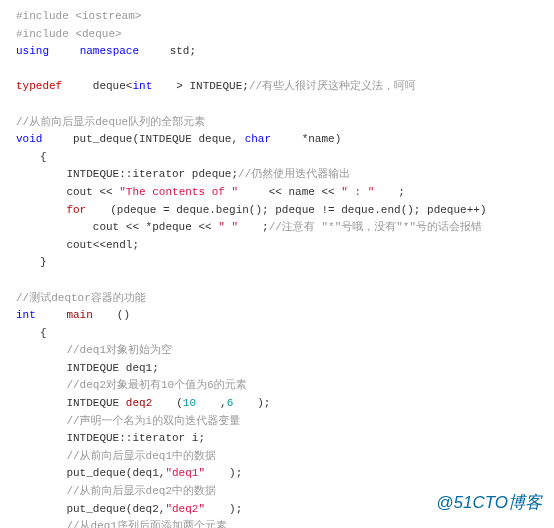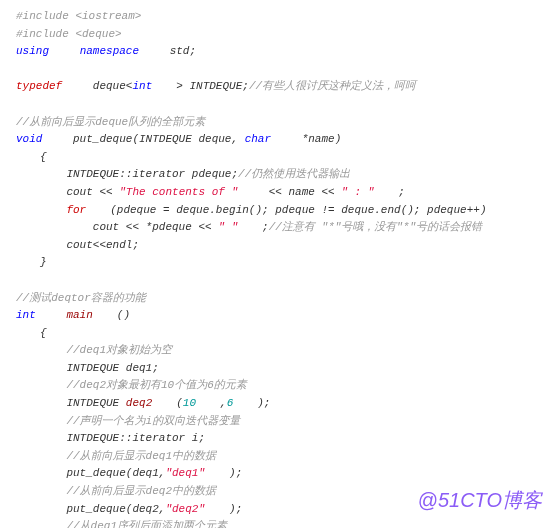--- a/index.html
+++ b/index.html
@@ -12,36 +12,36 @@
     color: #333;
     width: 554px;
     box-sizing: border-box;
     position: relative;
   }
   pre {
     margin: 0;
     white-space: pre;
     font-family: inherit;
   }
-  .line { display: block; min-height: 1.6em; font-style: italic; }
+  .line { display: block; min-height: 1.6em; }
   .kw-preproc { color: #999; }
   .kw-blue { color: #0000ff; }
   .kw-red { color: #cc0000; }
   .kw-str { color: #d14; }
   .kw-comment { color: #999; }
   .kw-num { color: #009999; }
   .kw-func { color: #990000; }
   .plain { color: #333; margin-left: 24px; }
   .watermark {
     position: fixed;
     right: 12px;
     bottom: 12px;
     font-family: Arial, sans-serif;
-    font-size: 20px;
-    color: #8b5cf6;
+    font-size: 17px;
+    color: #0369a1;
     font-style: italic;
   }
 </style>
 </head>
 <body>
 
 <pre id="code-root"><span class="line"><span class="kw-preproc">#include &lt;iostream&gt;</span></span><span class="line"><span class="kw-preproc">#include &lt;deque&gt;</span></span><span class="line"><span class="kw-blue">using</span><span class="plain"> </span><span class="kw-blue">namespace</span><span class="plain"> std;</span></span><span class="line">&nbsp;</span><span class="line"><span class="kw-red">typedef</span><span class="plain"> deque&lt;</span><span class="kw-blue">int</span><span class="plain">&gt; INTDEQUE;</span><span class="kw-comment">//有些人很讨厌这种定义法，呵呵</span></span><span class="line">&nbsp;</span><span class="line"><span class="kw-comment">//从前向后显示deque队列的全部元素</span></span><span class="line"><span class="kw-blue">void</span><span class="plain"> put_deque(INTDEQUE deque, </span><span class="kw-blue">char</span><span class="plain"> *name)</span></span><span class="line"><span class="plain">{</span></span><span class="line"><span class="plain">    INTDEQUE::iterator pdeque;</span><span class="kw-comment">//仍然使用迭代器输出</span></span><span class="line"><span class="plain">    cout &lt;&lt; </span><span class="kw-str">"The contents of "</span><span class="plain"> &lt;&lt; name &lt;&lt; </span><span class="kw-str">" : "</span><span class="plain">;</span></span><span class="line"><span class="plain">    </span><span class="kw-red">for</span><span class="plain">(pdeque = deque.begin(); pdeque != deque.end(); pdeque++)</span></span><span class="line"><span class="plain">        cout &lt;&lt; *pdeque &lt;&lt; </span><span class="kw-str">" "</span><span class="plain">;</span><span class="kw-comment">//注意有 "*"号哦，没有"*"号的话会报错</span></span><span class="line"><span class="plain">    cout&lt;&lt;endl;</span></span><span class="line"><span class="plain">}</span></span><span class="line">&nbsp;</span><span class="line"><span class="kw-comment">//测试deqtor容器的功能</span></span><span class="line"><span class="kw-blue">int</span><span class="plain"> </span><span class="kw-func">main</span><span class="plain">()</span></span><span class="line"><span class="plain">{</span></span><span class="line"><span class="plain">    </span><span class="kw-comment">//deq1对象初始为空</span></span><span class="line"><span class="plain">    INTDEQUE deq1;</span></span><span class="line"><span class="plain">    </span><span class="kw-comment">//deq2对象最初有10个值为6的元素</span></span><span class="line"><span class="plain">    INTDEQUE </span><span class="kw-func">deq2</span><span class="plain">(</span><span class="kw-num">10</span><span class="plain">,</span><span class="kw-num">6</span><span class="plain">);</span></span><span class="line"><span class="plain">    </span><span class="kw-comment">//声明一个名为i的双向迭代器变量</span></span><span class="line"><span class="plain">    INTDEQUE::iterator i;</span></span><span class="line"><span class="plain">    </span><span class="kw-comment">//从前向后显示deq1中的数据</span></span><span class="line"><span class="plain">    put_deque(deq1,</span><span class="kw-str">"deq1"</span><span class="plain">);</span></span><span class="line"><span class="plain">    </span><span class="kw-comment">//从前向后显示deq2中的数据</span></span><span class="line"><span class="plain">    put_deque(deq2,</span><span class="kw-str">"deq2"</span><span class="plain">);</span></span><span class="line"><span class="plain">    </span><span class="kw-comment">//从deq1序列后面添加两个元素</span></span></pre>
 
 <div class="watermark">@51CTO博客</div>
 

